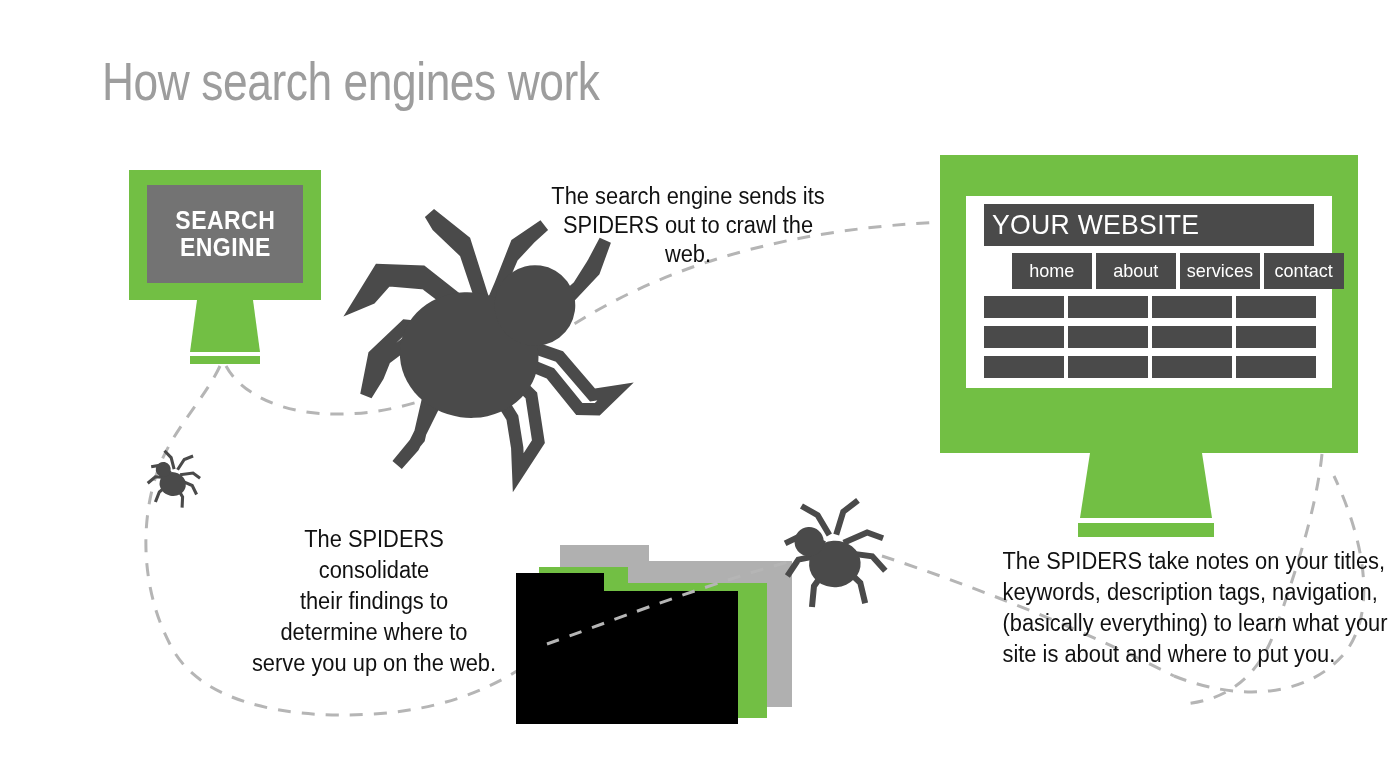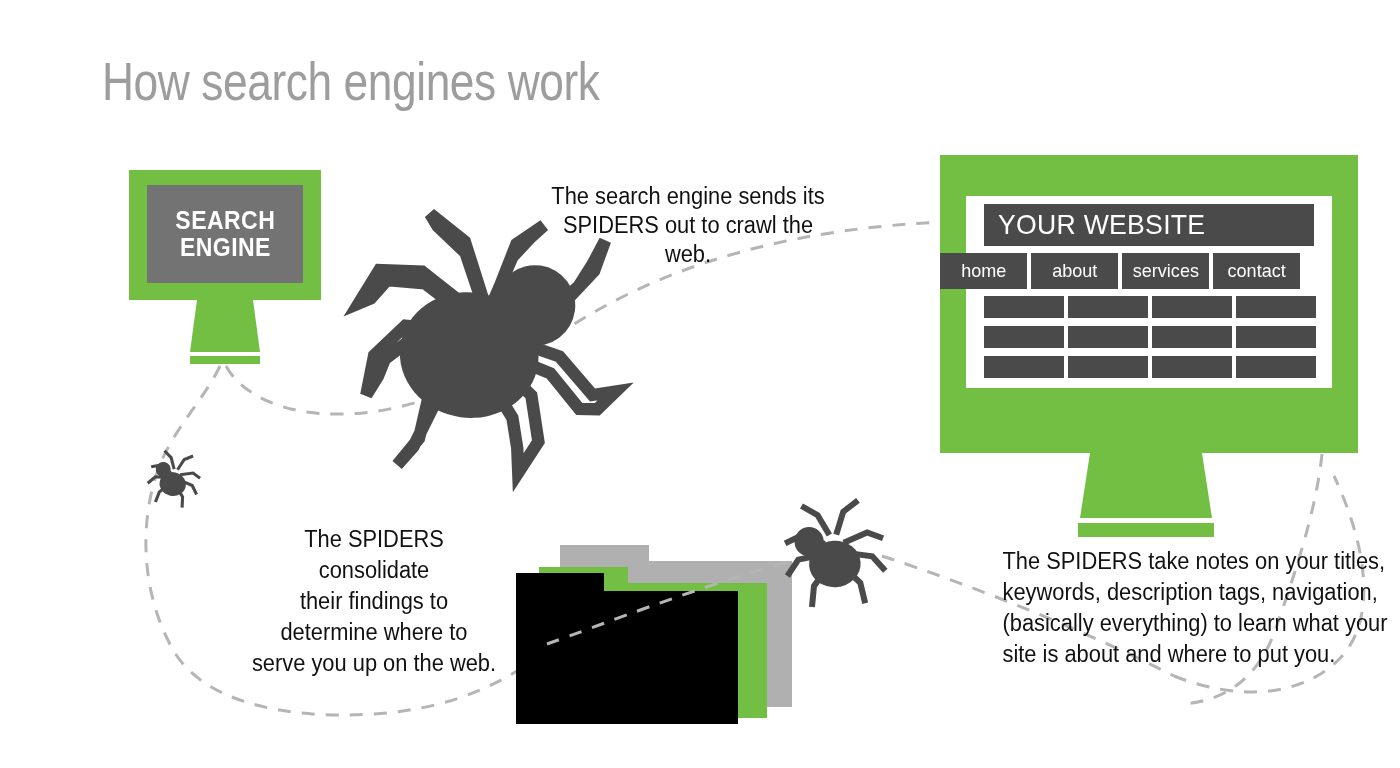--- a/index.html
+++ b/index.html
@@ -78,36 +78,36 @@
     padding: 10px 12px;
   }
   .ws-header {
     position: absolute;
     left: 940px; top: 204px;
     width: 330px; height: 42px;
     background: #4a4a4a;
     display: flex;
     align-items: center;
     box-sizing: border-box;
-    padding-left: 14px;
+    padding-left: 8px;
   }
   .ws-header span {
     color: #ffffff;
     font-family: "Liberation Sans Narrow", "Liberation Sans", sans-serif;
     font-size: 28px;
     font-weight: 400;
     letter-spacing: 0.3px;
     transform: scaleX(0.95);
     transform-origin: left center;
     white-space: nowrap;
   }
   .ws-nav {
     position: absolute;
-    left: 896px; top: 253px;
-    width: 360px; height: 36px;
+    left: 968px; top: 253px;
+    width: 332px; height: 36px;
     display: flex;
     gap: 4px;
   }
   .ws-nav-item {
     flex: 1 1 0;
     background: #4a4a4a;
     display: flex;
     align-items: center;
     justify-content: center;
   }

